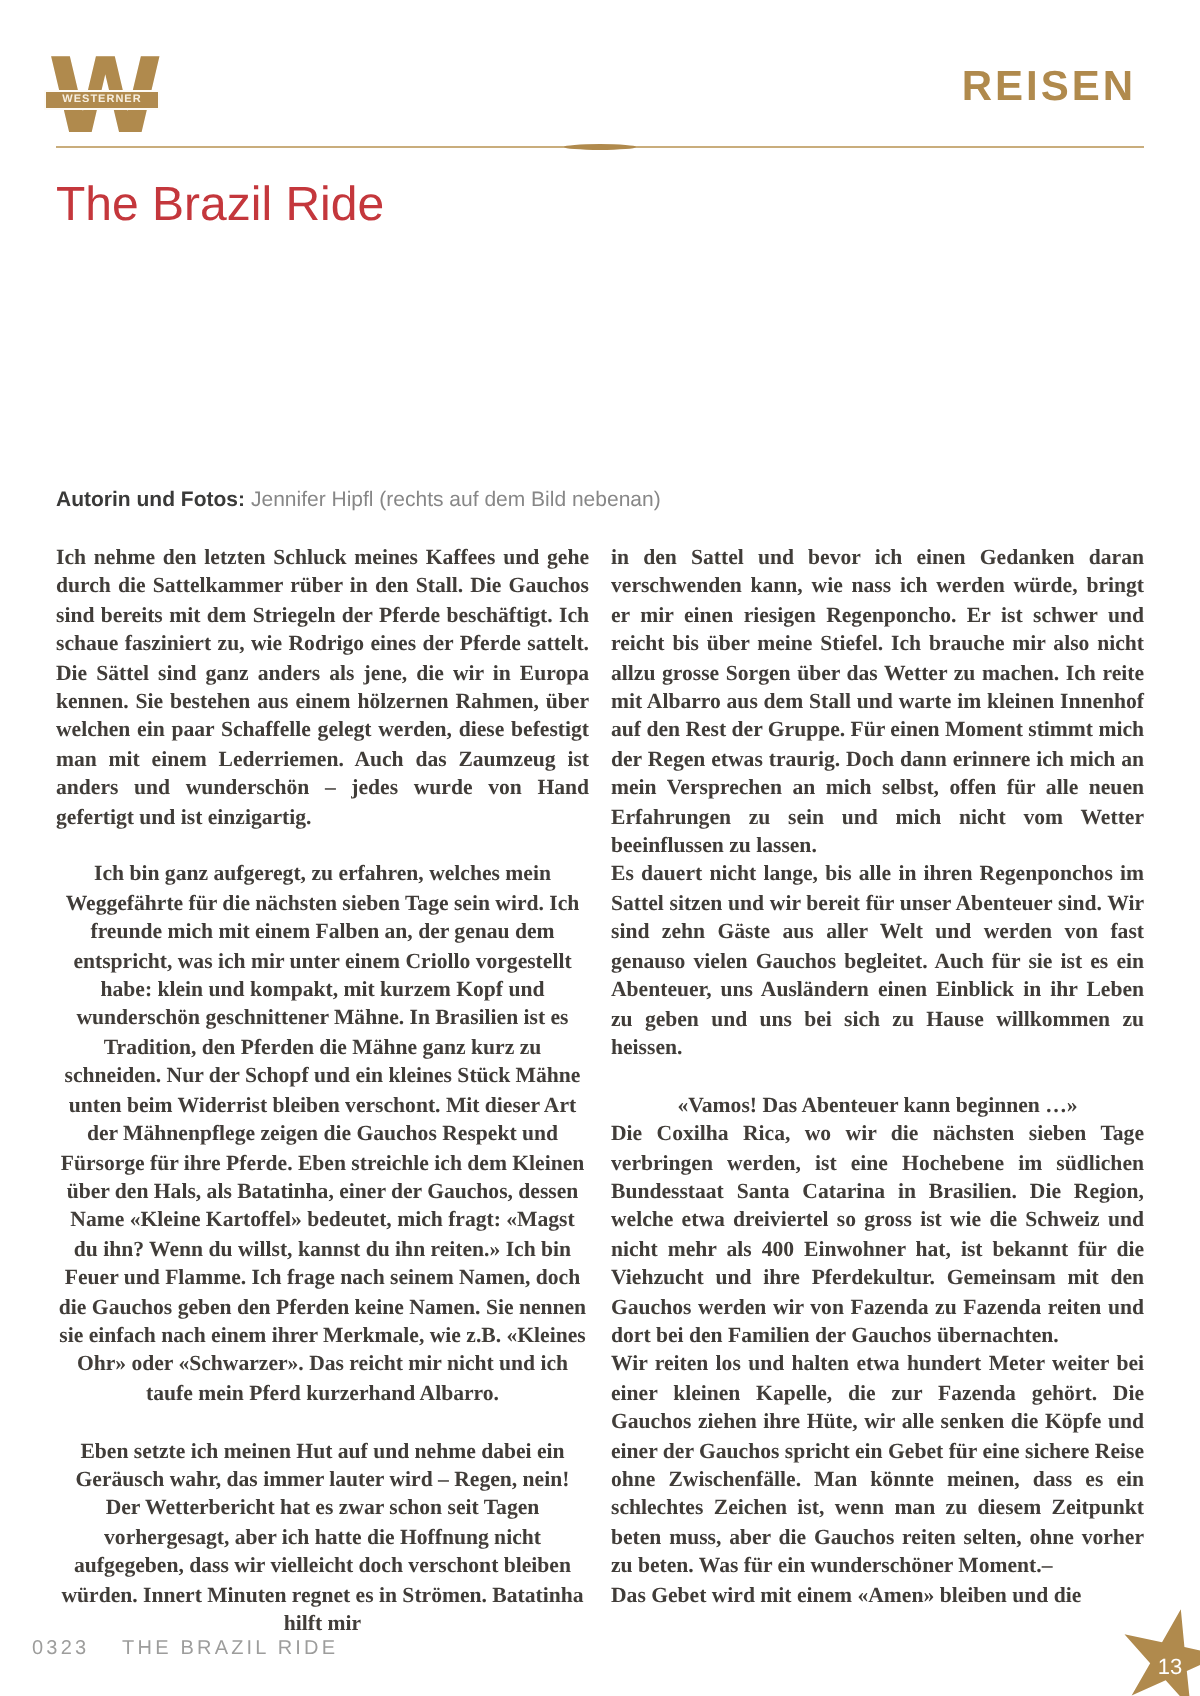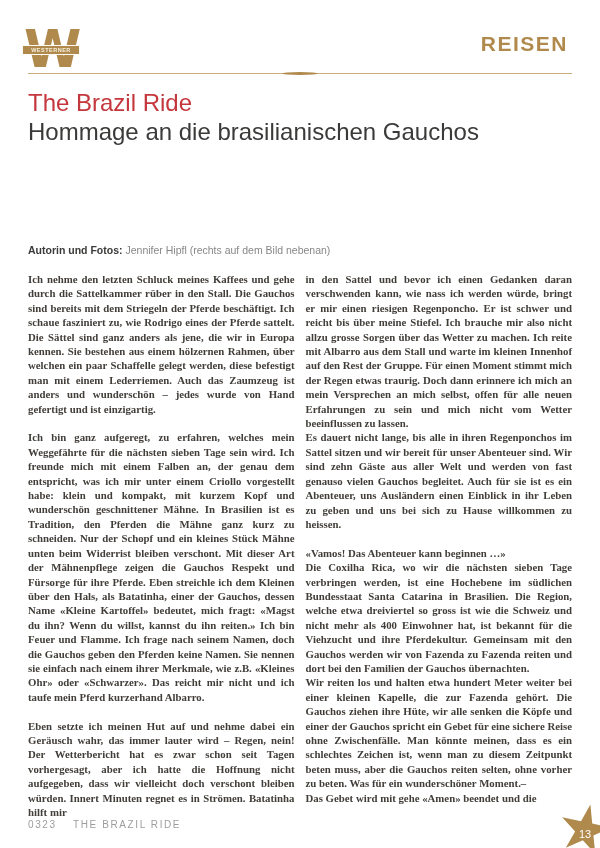--- a/index.html
+++ b/index.html
@@ -38,24 +38,24 @@
     font-size:15.2px;line-height:19.5px;color:var(--lead);}
   .byline{position:absolute;left:28px;right:28px;top:244px;font-size:10.5px;color:#878787;}
   .byline strong{color:var(--headline);font-weight:bold;margin-right:3px;}
 
   
   .columns{position:absolute;left:28px;right:28px;top:272px;display:flex;gap:11px;}
   .col{width:50%;}
   .col p,.col h3{font-family:"Liberation Serif",serif;font-size:10.8px;
     line-height:14.4px;color:var(--body);text-align:justify;font-weight:bold;}
   .col h3{text-align:left;font-weight:bold;}
-  .col .gap{margin-top:14.4px;}
+  .col .gap{margin-top:14.4px;text-align:center;}
 
   
-  .footer{position:absolute;left:28px;bottom:18px;font-size:10px;
+  .footer{position:absolute;left:16px;bottom:18px;font-size:10px;
     letter-spacing:1.6px;color:var(--footer);}
   .footer .article-title{margin-left:12px;}
   .page-star{position:absolute;left:559px;top:804px;width:52px;height:52px;}
   .star-shape{position:absolute;inset:0;background:var(--gold);transform:rotate(12deg);
     clip-path:polygon(50% 0%,61% 35%,98% 35%,68% 57%,79% 91%,50% 70%,21% 91%,32% 57%,2% 35%,39% 35%);}
   .star-number{position:absolute;left:0;width:100%;top:24px;text-align:center;
     color:#fff;font-size:11px;}
 </style>
 </head>
 <body>
@@ -70,39 +70,38 @@
     <div class="section-label">REISEN</div>
   </header>
 
   <div class="divider">
     <span class="divider-line"></span>
     <span class="divider-ornament"></span>
   </div>
 
   <section class="title-block">
     <h2 class="kicker">The Brazil Ride</h2>
-    <h1 class="headline">Hommage an die brasilianischen Gauchos</h1>
   </section>
 
 
   <p class="byline"><strong>Autorin und Fotos:</strong><span>Jennifer Hipfl (rechts auf dem Bild nebenan)</span></p>
 
   <section class="columns">
     <div class="col">
         <p>Ich nehme den letzten Schluck meines Kaffees und gehe durch die Sattelkammer rüber in den Stall. Die Gauchos sind bereits mit dem Striegeln der Pferde beschäftigt. Ich schaue fasziniert zu, wie Rodrigo eines der Pferde sattelt. Die Sättel sind ganz anders als jene, die wir in Europa kennen. Sie bestehen aus einem hölzernen Rahmen, über welchen ein paar Schaffelle gelegt werden, diese befestigt man mit einem Lederriemen. Auch das Zaumzeug ist anders und wunderschön – jedes wurde von Hand gefertigt und ist einzigartig.</p>
         <p class="gap">Ich bin ganz aufgeregt, zu erfahren, welches mein Weggefährte für die nächsten sieben Tage sein wird. Ich freunde mich mit einem Falben an, der genau dem entspricht, was ich mir unter einem Criollo vorgestellt habe: klein und kompakt, mit kurzem Kopf und wunderschön geschnittener Mähne. In Brasilien ist es Tradition, den Pferden die Mähne ganz kurz zu schneiden. Nur der Schopf und ein kleines Stück Mähne unten beim Widerrist bleiben verschont. Mit dieser Art der Mähnenpflege zeigen die Gauchos Respekt und Fürsorge für ihre Pferde. Eben streichle ich dem Kleinen über den Hals, als Batatinha, einer der Gauchos, dessen Name «Kleine Kartoffel» bedeutet, mich fragt: «Magst du ihn? Wenn du willst, kannst du ihn reiten.» Ich bin Feuer und Flamme. Ich frage nach seinem Namen, doch die Gauchos geben den Pferden keine Namen. Sie nennen sie einfach nach einem ihrer Merkmale, wie z.B. «Kleines Ohr» oder «Schwarzer». Das reicht mir nicht und ich taufe mein Pferd kurzerhand Albarro.</p>
         <p class="gap">Eben setzte ich meinen Hut auf und nehme dabei ein Geräusch wahr, das immer lauter wird – Regen, nein! Der Wetterbericht hat es zwar schon seit Tagen vorhergesagt, aber ich hatte die Hoffnung nicht aufgegeben, dass wir vielleicht doch verschont bleiben würden. Innert Minuten regnet es in Strömen. Batatinha hilft mir</p>
       </div>
     <div class="col">
         <p>in den Sattel und bevor ich einen Gedanken daran verschwenden kann, wie nass ich werden würde, bringt er mir einen riesigen Regenponcho. Er ist schwer und reicht bis über meine Stiefel. Ich brauche mir also nicht allzu grosse Sorgen über das Wetter zu machen. Ich reite mit Albarro aus dem Stall und warte im kleinen Innenhof auf den Rest der Gruppe. Für einen Moment stimmt mich der Regen etwas traurig. Doch dann erinnere ich mich an mein Versprechen an mich selbst, offen für alle neuen Erfahrungen zu sein und mich nicht vom Wetter beeinflussen zu lassen.</p>
         <p>Es dauert nicht lange, bis alle in ihren Regenponchos im Sattel sitzen und wir bereit für unser Abenteuer sind. Wir sind zehn Gäste aus aller Welt und werden von fast genauso vielen Gauchos begleitet. Auch für sie ist es ein Abenteuer, uns Ausländern einen Einblick in ihr Leben zu geben und uns bei sich zu Hause willkommen zu heissen.</p>
         <h3 class="gap">«Vamos! Das Abenteuer kann beginnen …»</h3>
         <p>Die Coxilha Rica, wo wir die nächsten sieben Tage verbringen werden, ist eine Hochebene im südlichen Bundesstaat Santa Catarina in Brasilien. Die Region, welche etwa dreiviertel so gross ist wie die Schweiz und nicht mehr als 400 Einwohner hat, ist bekannt für die Viehzucht und ihre Pferdekultur. Gemeinsam mit den Gauchos werden wir von Fazenda zu Fazenda reiten und dort bei den Familien der Gauchos übernachten.</p>
         <p>Wir reiten los und halten etwa hundert Meter weiter bei einer kleinen Kapelle, die zur Fazenda gehört. Die Gauchos ziehen ihre Hüte, wir alle senken die Köpfe und einer der Gauchos spricht ein Gebet für eine sichere Reise ohne Zwischenfälle. Man könnte meinen, dass es ein schlechtes Zeichen ist, wenn man zu diesem Zeitpunkt beten muss, aber die Gauchos reiten selten, ohne vorher zu beten. Was für ein wunderschöner Moment.–</p>
-        <p>Das Gebet wird mit gehe «Amen» beendet und die</p>
+        <p>Das Gebet wird mit einem «Amen» bleiben und die</p>
       </div>
   </section>
 
   <footer class="footer">
     <span class="issue">0323</span>
     <span class="article-title">THE BRAZIL RIDE</span>
   </footer>
 
   <div class="page-star">
     <span class="star-shape"></span>

